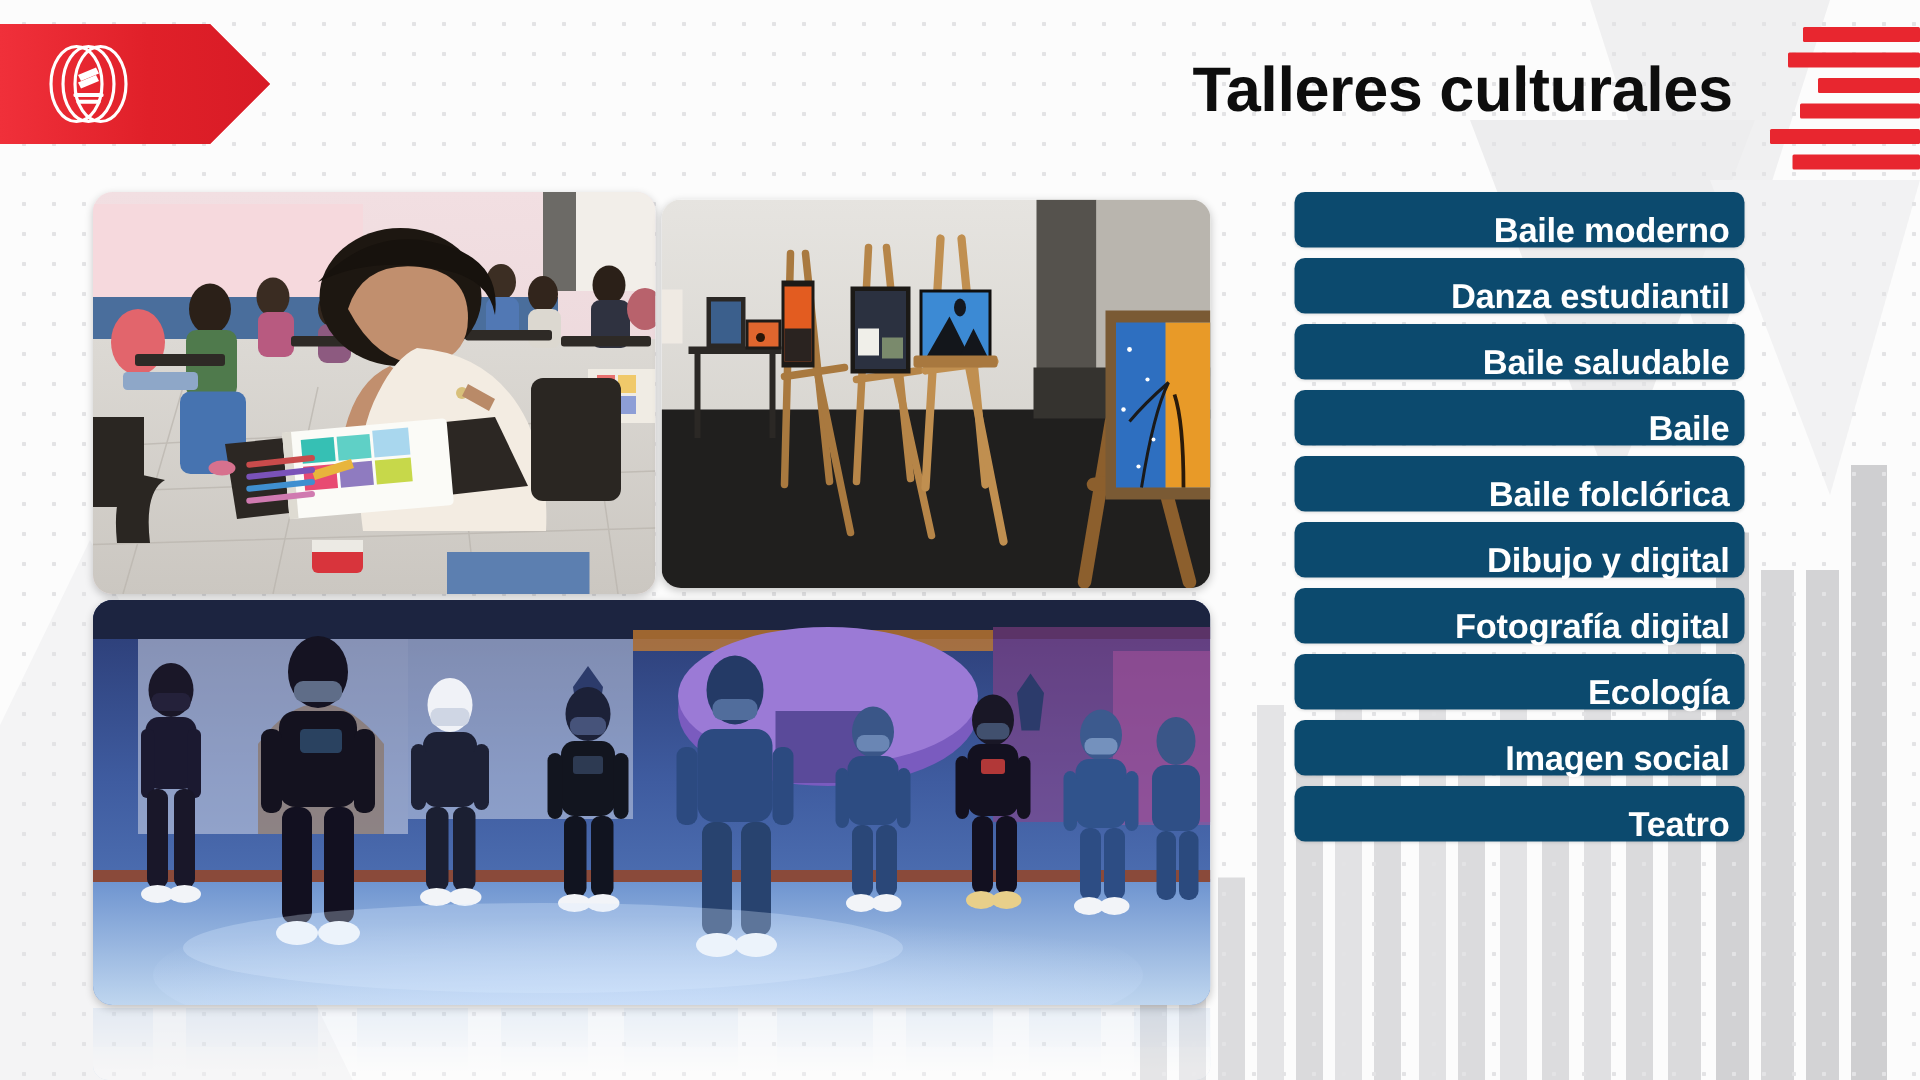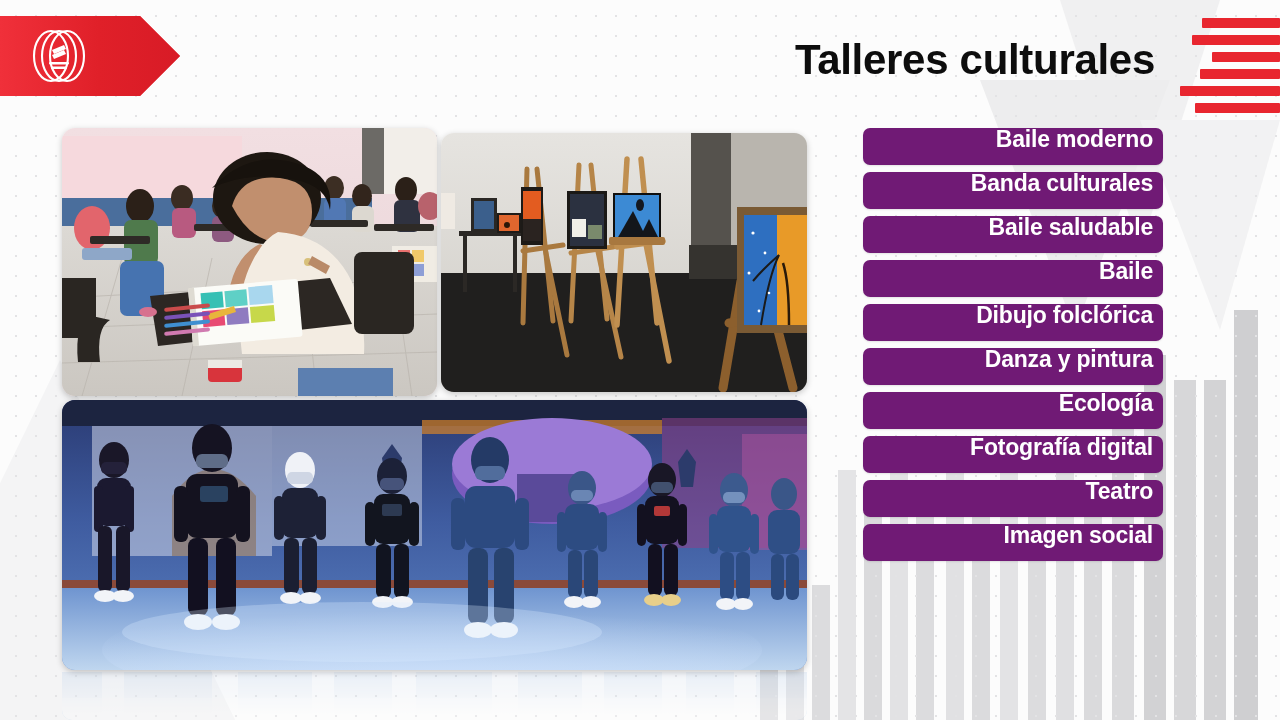--- a/index.html
+++ b/index.html
@@ -65,22 +65,22 @@
     content:""; position:absolute; inset:0;
     background:linear-gradient(to bottom, rgba(252,252,252,0.35), #fcfcfc 88%);
   }
 
   
   .btn-list {
     position:absolute; right:117px; top:128px; width:300px; z-index:4;
     display:flex; flex-direction:column; gap:7px;
   }
   .btn-item {
-    height:37px; border-radius:7px; background:#701a75;
-    display:flex; align-items:flex-start; justify-content:flex-end;
+    height:37px; border-radius:7px; background:#0c4a6e;
+    display:flex; align-items:flex-end; justify-content:flex-end;
     padding:0 10px 0 14px;
     box-shadow:0 1px 2px rgba(0,0,0,0.10);
   }
   .btn-label {
     color:#ffffff; font-size:23px; font-weight:bold;
     letter-spacing:-0.2px; white-space:nowrap; line-height:1;
   }
 </style>
 </head>
 <body>
@@ -499,41 +499,41 @@
           <rect x="672" y="0" width="22" height="48"></rect>
       </g>
     </svg>
   </div>
 
   <div class="btn-list">
     <div class="btn-item">
       <span class="btn-label">Baile moderno</span>
     </div>
     <div class="btn-item">
-      <span class="btn-label">Banda culturales</span>
+      <span class="btn-label">Danza estudiantil</span>
     </div>
     <div class="btn-item">
       <span class="btn-label">Baile saludable</span>
     </div>
     <div class="btn-item">
       <span class="btn-label">Baile</span>
     </div>
     <div class="btn-item">
-      <span class="btn-label">Dibujo folclórica</span>
-    </div>
-    <div class="btn-item">
-      <span class="btn-label">Danza y pintura</span>
+      <span class="btn-label">Baile folclórica</span>
+    </div>
+    <div class="btn-item">
+      <span class="btn-label">Dibujo y digital</span>
+    </div>
+    <div class="btn-item">
+      <span class="btn-label">Fotografía digital</span>
     </div>
     <div class="btn-item">
       <span class="btn-label">Ecología</span>
     </div>
     <div class="btn-item">
-      <span class="btn-label">Fotografía digital</span>
+      <span class="btn-label">Imagen social</span>
     </div>
     <div class="btn-item">
       <span class="btn-label">Teatro</span>
     </div>
-    <div class="btn-item">
-      <span class="btn-label">Imagen social</span>
-    </div>
   </div>
 
 </div>
 
 </body></html>

